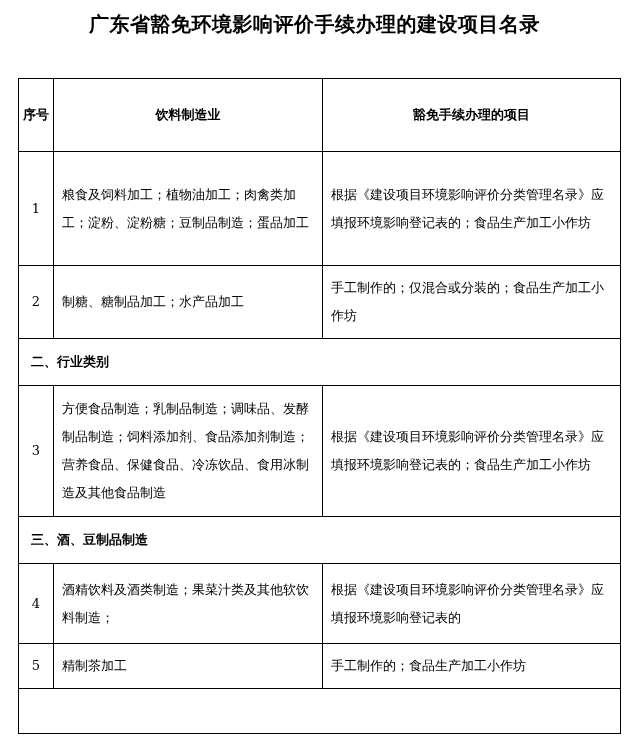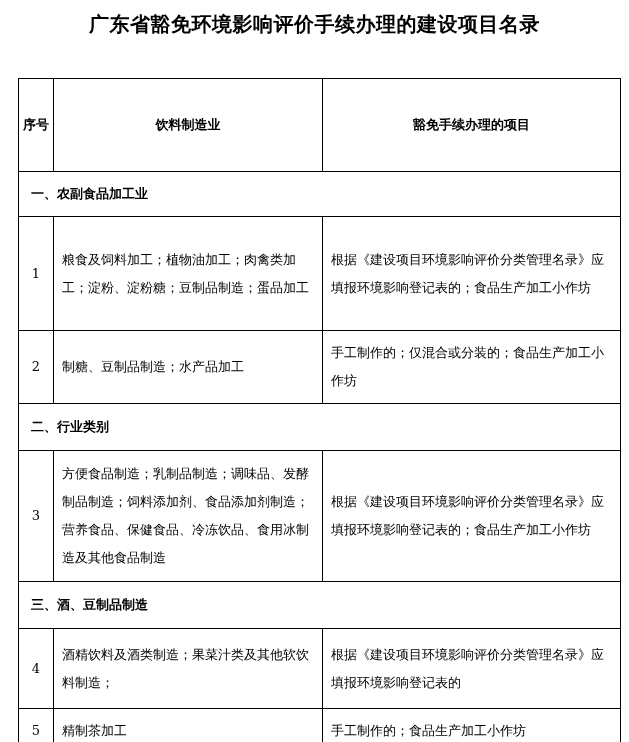--- a/index.html
+++ b/index.html
@@ -46,21 +46,21 @@
     line-height: 28px;
     vertical-align: middle;
     padding: 2px 8px;
     word-break: break-all;
   }
   .exempt-table th {
     font-weight: bold;
     text-align: center;
     padding: 2px 2px;
   }
-  .row-header    { height: 93px; padding-left: 42px; }
+  .row-header    { height: 73px; padding-left: 42px; }
   .row-section td {
     font-weight: bold;
     text-align: left;
     padding-left: 12px;
   }
   .h45  { height: 45px; }
   .h47  { height: 47px; }
   .h73  { height: 73px; }
   .h80  { height: 80px; }
   .h114 { height: 114px; }
@@ -85,33 +85,30 @@
       <col style="width:298px">
     </colgroup>
 
     <tbody>
         <tr class="row-header">
       <th>序号</th>
       <th>饮料制造业</th>
       <th>豁免手续办理的项目</th>
     </tr>
 
-    <tr class="row-section h45">
-      <td colspan="3">一、农副食品加工业</td>
-    </tr>
 
     <tr class="h114">
       <td class="cell-no">1</td>
       <td>粮食及饲料加工；植物油加工；肉禽类加工；淀粉、淀粉糖；豆制品制造；蛋品加工</td>
       <td>根据《建设项目环境影响评价分类管理名录》应填报环境影响登记表的；食品生产加工小作坊</td>
     </tr>
 
     <tr class="h73">
       <td class="cell-no">2</td>
-      <td>制糖、豆制品制造；水产品加工</td>
+      <td>制糖、糖制品加工；水产品加工</td>
       <td>手工制作的；仅混合或分装的；食品生产加工小作坊</td>
     </tr>
 
     <tr class="row-section h47">
       <td colspan="3">二、行业类别</td>
     </tr>
 
     <tr class="h131">
       <td class="cell-no">3</td>
       <td>方便食品制造；乳制品制造；调味品、发酵制品制造；饲料添加剂、食品添加剂制造；营养食品、保健食品、冷冻饮品、食用冰制造及其他食品制造</td>

